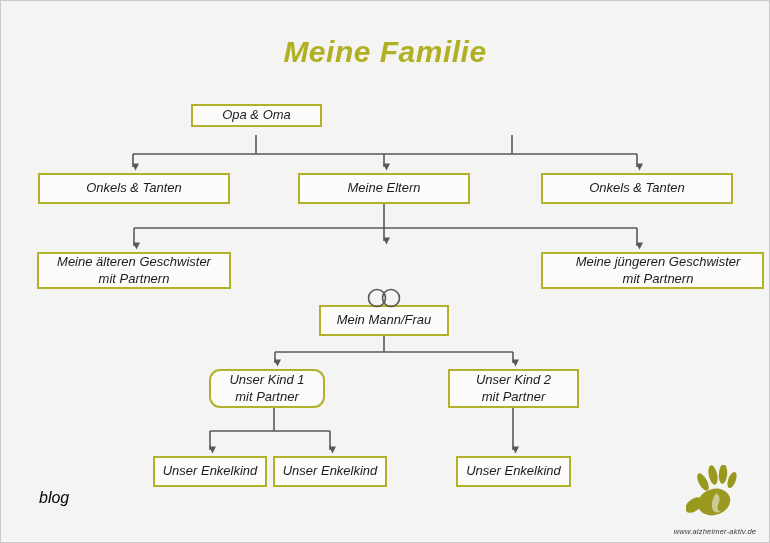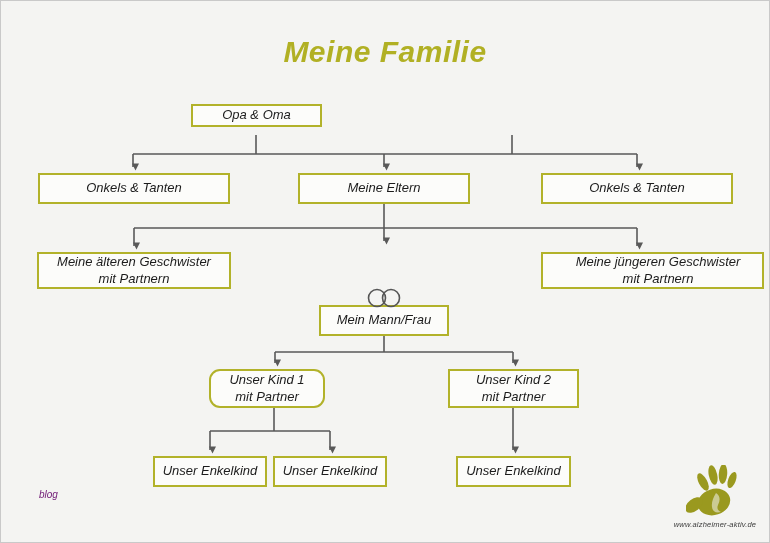--- a/index.html
+++ b/index.html
@@ -29,25 +29,25 @@
   #n-gesch-l  {left:36px; top:251px;width:194px;height:37px;}
   #n-ich      {left:297px;top:246px;width:171px;height:43px;}
   #n-gesch-r  {left:540px;top:251px;width:223px;height:37px;padding-left:11px;}
   #n-mann     {left:318px;top:304px;width:130px;height:31px;}
   #n-kind1    {left:208px;top:368px;width:116px;height:39px;border-radius:11px;}
   #n-kind2    {left:447px;top:368px;width:131px;height:39px;}
   #n-enkel1   {left:152px;top:455px;width:114px;height:31px;}
   #n-enkel2   {left:272px;top:455px;width:114px;height:31px;}
   #n-enkel3   {left:455px;top:455px;width:115px;height:31px;}
   .watermark{
-    position:absolute;left:38px;top:488px;font-size:10px;color:#701a75;z-index:2;
+    position:absolute;left:38px;top:488px;font-size:16px;color:#000000;z-index:2;
   }
   .logo-wrap{position:absolute;left:664px;top:464px;width:100px;z-index:2;text-align:center;}
   .logo-wrap svg{display:block;margin:0 auto;}
-  .website{font-size:7.5px;color:#3a3a3a;margin-top:1px;letter-spacing:0.2px;text-align:center;}
+  .website{font-size:7.5px;color:#3a3a3a;margin-top:8px;letter-spacing:0.2px;text-align:center;}
 </style>
 </head>
 <body>
 
 <div class="canvas">
 
   <div class="title">Meine Familie</div>
 
   <svg class="layer" width="768" height="541">
     <defs>

